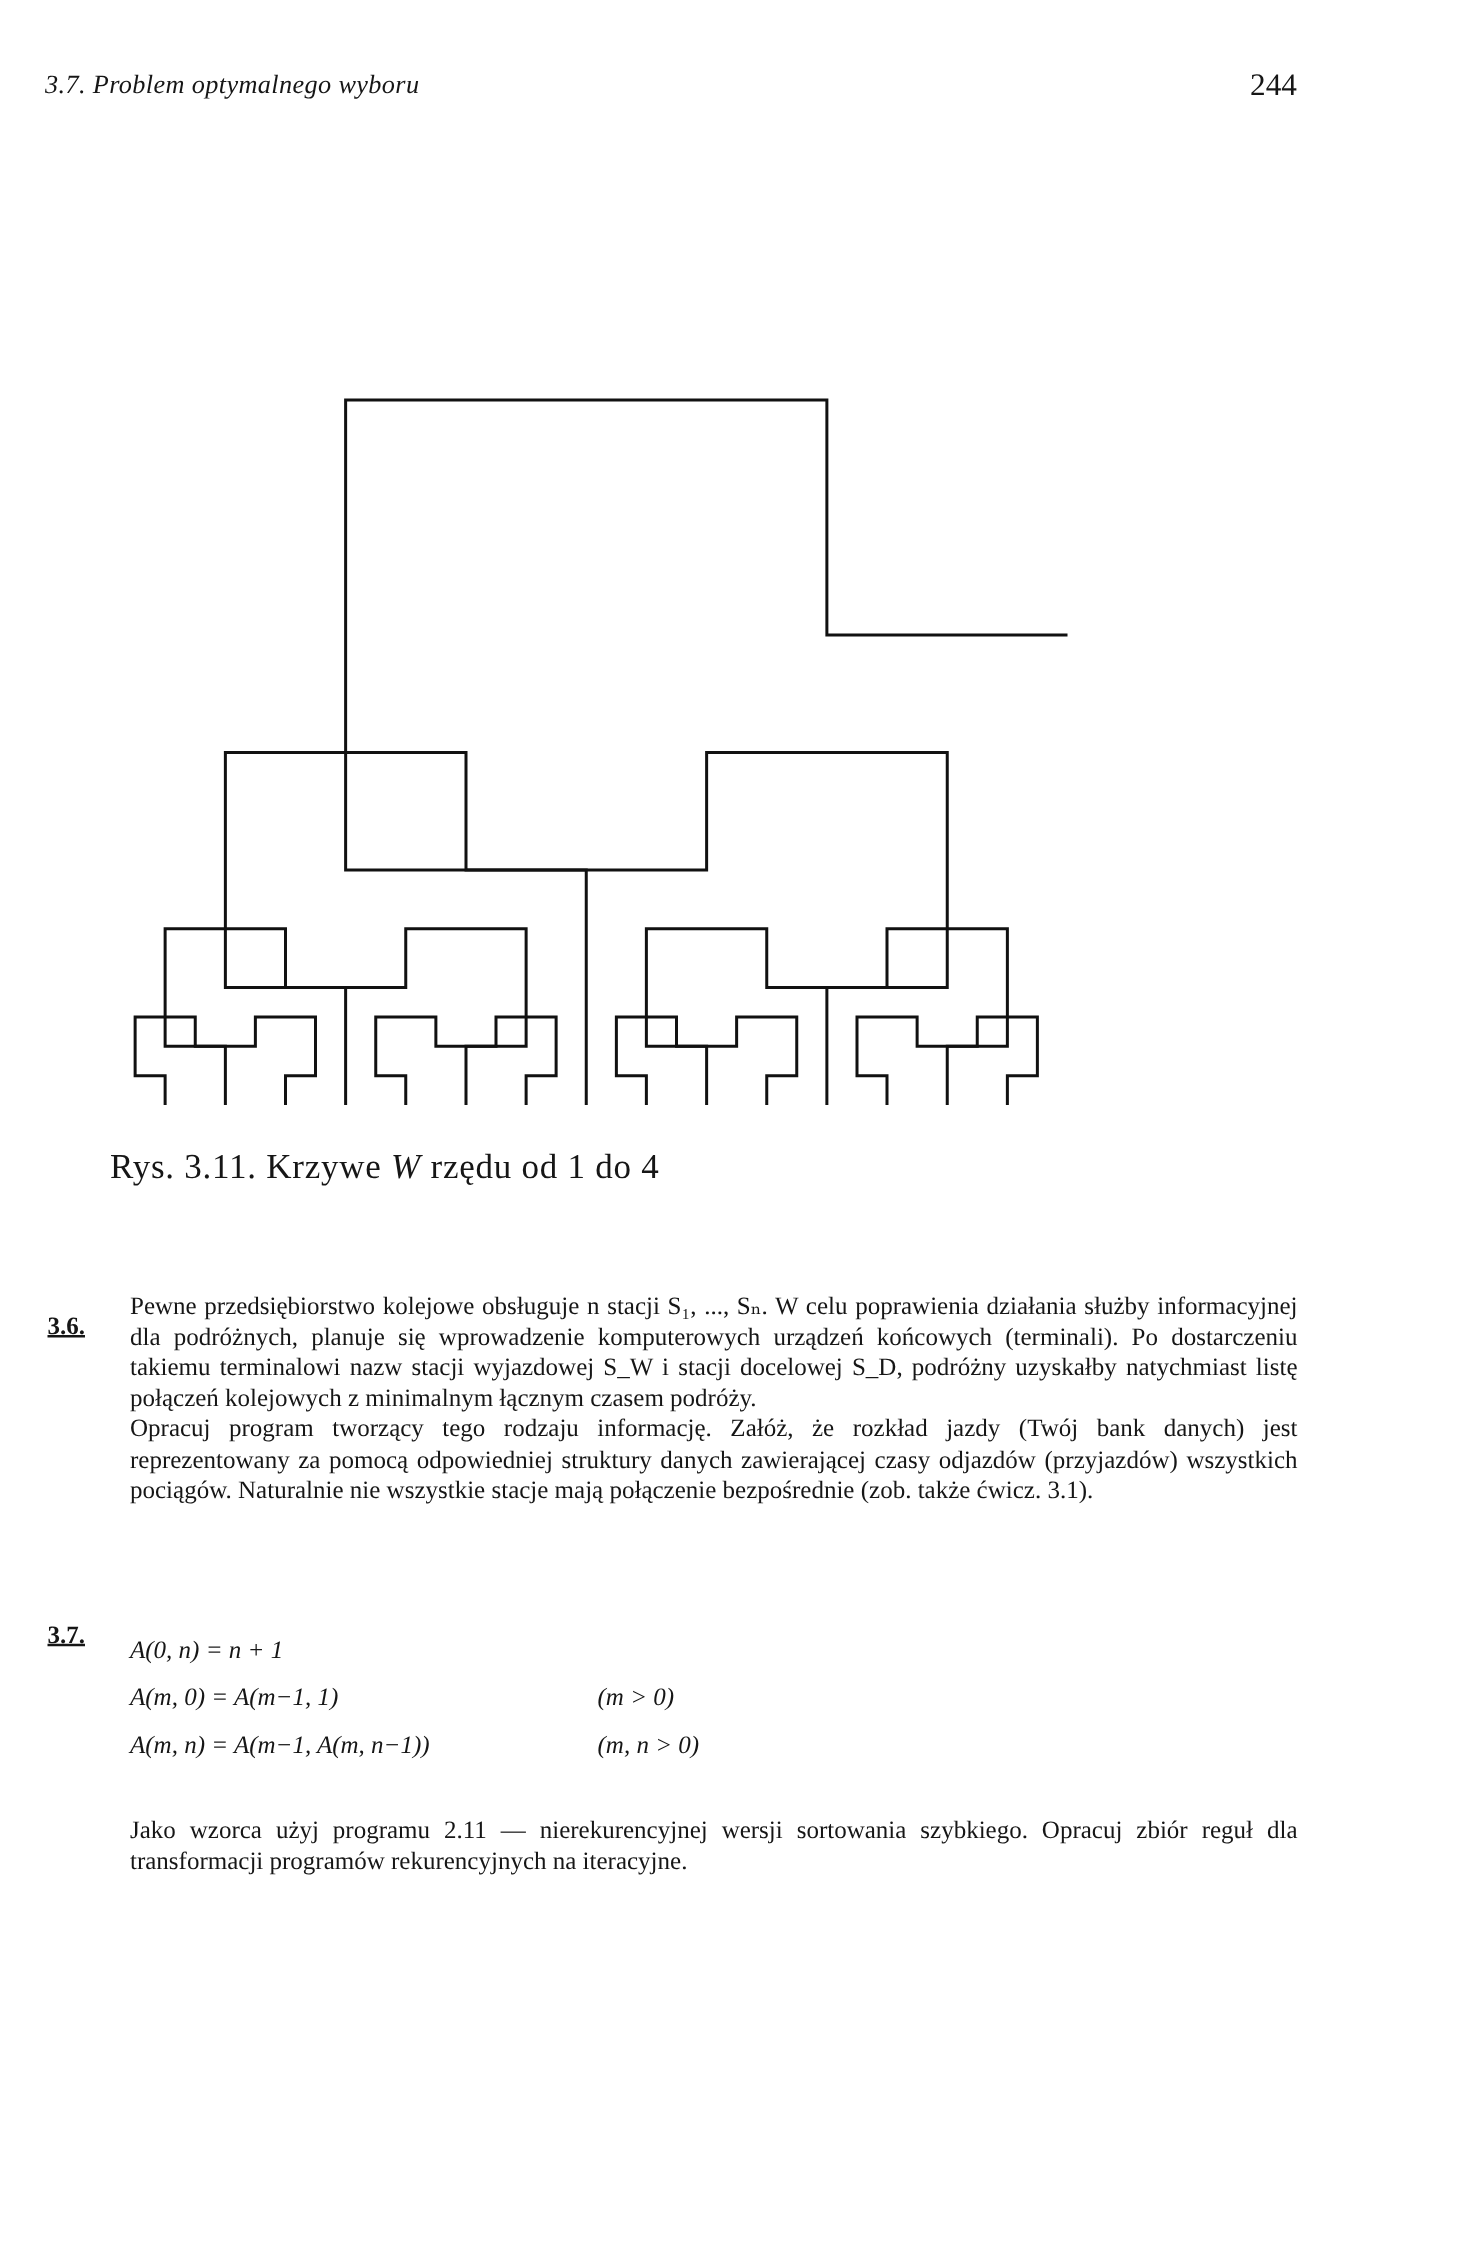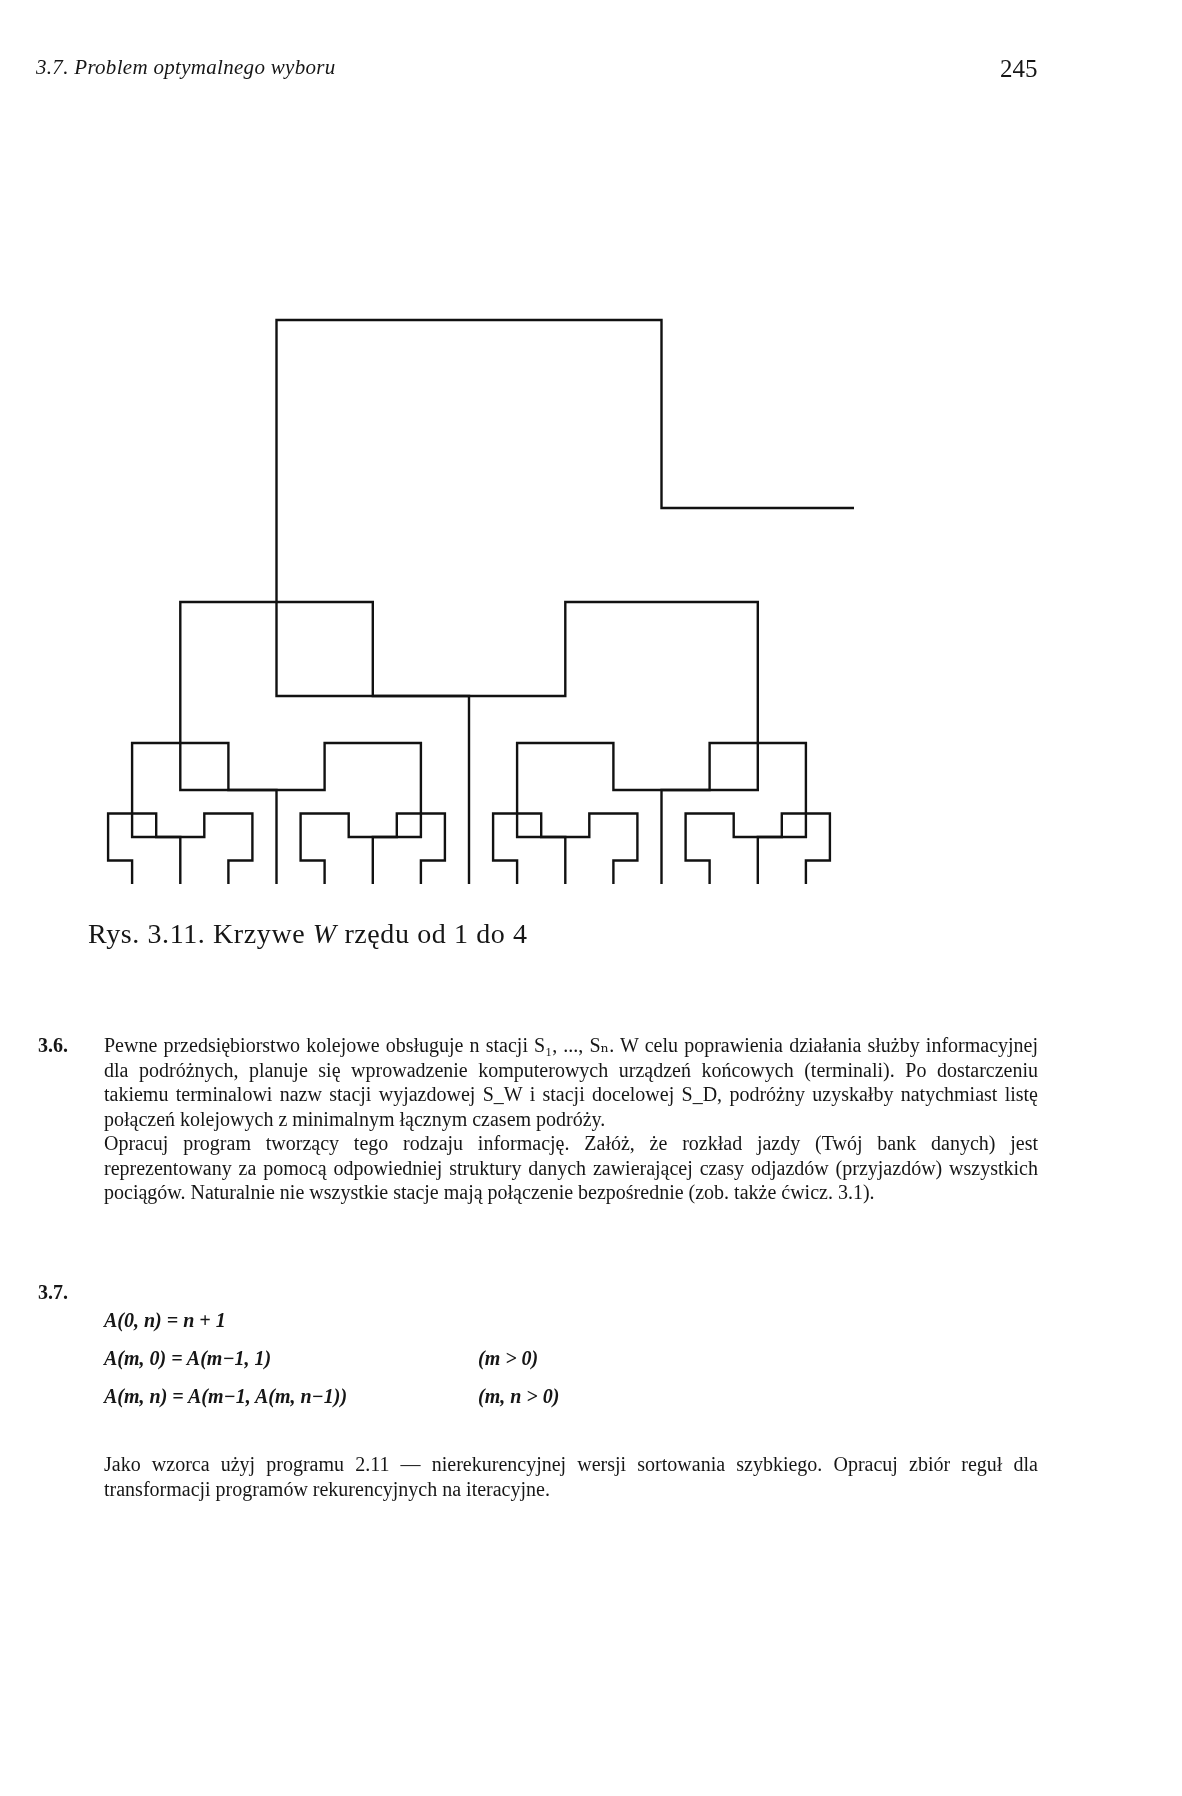--- a/index.html
+++ b/index.html
@@ -16,36 +16,36 @@
   }
   .figure {
     position: absolute; left: 84px; top: 132px; width: 770px; height: 752px;
   }
   .figure svg { width: 100%; height: 100%; display: block; }
   .caption {
     position: absolute; top: 918px; left: 88px; font-size: 28px; letter-spacing: 0.6px;
   }
   .caption i { font-style: italic; }
   .exercise { position: absolute; left: 38px; width: 1000px; font-size: 20px; line-height: 24.5px; }
-  .exercise .num { position: absolute; left: 0; top: 0; font-weight: bold; }
+  .exercise .num { position: absolute; left: 0; top: 16px; font-weight: bold; text-decoration: underline; }
   .exercise .body { margin-left: 66px; text-align: justify; }
   .exercise p { margin: 0; }
   .ex36 { top: 1033px; }
   .ex37 { top: 1280px; }
-  .formulas { margin-top: 28px; font-weight: bold; }
+  .formulas { margin-top: 28px; }
   .formula-row { position: relative; height: 38px; font-style: italic; }
   .formula-row .lhs { position: absolute; left: 0; }
   .formula-row .cond { position: absolute; left: 374px; }
   .after { margin-top: 30px; }
 </style>
 </head>
 <body>
 
 <div class="running-head">3.7. Problem optymalnego wyboru</div>
-<div class="page-number">245</div>
+<div class="page-number">244</div>
 
 <div class="figure">
   <svg id="wsvg" viewBox="0 0 770 752" preserveAspectRatio="none">
       <path d="M385.0 188.0 L577.5 188.0 L577.5 376.0 L962.5 376.0 L962.5 188.0 L1155.0 188.0 L1347.5 188.0 L1347.5 376.0 L1347.5 564.0 L1155.0 564.0 L1155.0 940.0 L1347.5 940.0 L1347.5 1128.0 L1347.5 1316.0 L1155.0 1316.0 L962.5 1316.0 L962.5 1128.0 L577.5 1128.0 L577.5 1316.0 L385.0 1316.0 L192.5 1316.0 L192.5 1128.0 L192.5 940.0 L385.0 940.0 L385.0 564.0 L192.5 564.0 L192.5 376.0 L192.5 188.0 L385.0 188.0 Z" fill="none" stroke="#111111" stroke-width="2.4" stroke-linejoin="miter"></path>
       <path d="M192.5 470.0 L288.8 470.0 L288.8 564.0 L481.3 564.0 L481.3 470.0 L577.5 470.0 L673.8 470.0 L673.8 564.0 L673.8 658.0 L577.5 658.0 L577.5 846.0 L673.8 846.0 L673.8 940.0 L866.3 940.0 L866.3 846.0 L962.5 846.0 L962.5 658.0 L866.3 658.0 L866.3 564.0 L866.3 470.0 L962.5 470.0 L1058.8 470.0 L1058.8 564.0 L1251.3 564.0 L1251.3 470.0 L1347.5 470.0 L1443.8 470.0 L1443.8 564.0 L1443.8 658.0 L1347.5 658.0 L1347.5 846.0 L1443.8 846.0 L1443.8 940.0 L1443.8 1034.0 L1347.5 1034.0 L1251.3 1034.0 L1251.3 940.0 L1058.8 940.0 L1058.8 1034.0 L962.5 1034.0 L962.5 1222.0 L1058.8 1222.0 L1058.8 1316.0 L1251.3 1316.0 L1251.3 1222.0 L1347.5 1222.0 L1443.8 1222.0 L1443.8 1316.0 L1443.8 1410.0 L1347.5 1410.0 L1347.5 1598.0 L1443.8 1598.0 L1443.8 1692.0 L1443.8 1786.0 L1347.5 1786.0 L1251.3 1786.0 L1251.3 1692.0 L1058.8 1692.0 L1058.8 1786.0 L962.5 1786.0 L866.3 1786.0 L866.3 1692.0 L866.3 1598.0 L962.5 1598.0 L962.5 1410.0 L866.3 1410.0 L866.3 1316.0 L673.8 1316.0 L673.8 1410.0 L577.5 1410.0 L577.5 1598.0 L673.8 1598.0 L673.8 1692.0 L673.8 1786.0 L577.5 1786.0 L481.3 1786.0 L481.3 1692.0 L288.8 1692.0 L288.8 1786.0 L192.5 1786.0 L96.3 1786.0 L96.3 1692.0 L96.3 1598.0 L192.5 1598.0 L192.5 1410.0 L96.3 1410.0 L96.3 1316.0 L96.3 1222.0 L192.5 1222.0 L288.8 1222.0 L288.8 1316.0 L481.3 1316.0 L481.3 1222.0 L577.5 1222.0 L577.5 1034.0 L481.3 1034.0 L481.3 940.0 L288.8 940.0 L288.8 1034.0 L192.5 1034.0 L96.3 1034.0 L96.3 940.0 L96.3 846.0 L192.5 846.0 L192.5 658.0 L96.3 658.0 L96.3 564.0 L96.3 470.0 L192.5 470.0 Z" fill="none" stroke="#111111" stroke-width="2.4" stroke-linejoin="miter"></path>
       <path d="M96.3 611.0 L144.4 611.0 L144.4 658.0 L240.6 658.0 L240.6 611.0 L288.8 611.0 L336.9 611.0 L336.9 658.0 L336.9 705.0 L288.8 705.0 L288.8 799.0 L336.9 799.0 L336.9 846.0 L433.1 846.0 L433.1 799.0 L481.3 799.0 L481.3 705.0 L433.1 705.0 L433.1 658.0 L433.1 611.0 L481.3 611.0 L529.4 611.0 L529.4 658.0 L625.6 658.0 L625.6 611.0 L673.8 611.0 L721.9 611.0 L721.9 658.0 L721.9 705.0 L673.8 705.0 L673.8 799.0 L721.9 799.0 L721.9 846.0 L721.9 893.0 L673.8 893.0 L625.6 893.0 L625.6 846.0 L529.4 846.0 L529.4 893.0 L481.3 893.0 L481.3 987.0 L529.4 987.0 L529.4 1034.0 L625.6 1034.0 L625.6 987.0 L673.8 987.0 L721.9 987.0 L721.9 1034.0 L721.9 1081.0 L673.8 1081.0 L673.8 1175.0 L721.9 1175.0 L721.9 1222.0 L818.1 1222.0 L818.1 1175.0 L866.3 1175.0 L866.3 1081.0 L818.1 1081.0 L818.1 1034.0 L818.1 987.0 L866.3 987.0 L914.4 987.0 L914.4 1034.0 L1010.6 1034.0 L1010.6 987.0 L1058.8 987.0 L1058.8 893.0 L1010.6 893.0 L1010.6 846.0 L914.4 846.0 L914.4 893.0 L866.3 893.0 L818.1 893.0 L818.1 846.0 L818.1 799.0 L866.3 799.0 L866.3 705.0 L818.1 705.0 L818.1 658.0 L818.1 611.0 L866.3 611.0 L914.4 611.0 L914.4 658.0 L1010.6 658.0 L1010.6 611.0 L1058.8 611.0 L1106.9 611.0 L1106.9 658.0 L1106.9 705.0 L1058.8 705.0 L1058.8 799.0 L1106.9 799.0 L1106.9 846.0 L1203.1 846.0 L1203.1 799.0 L1251.3 799.0 L1251.3 705.0 L1203.1 705.0 L1203.1 658.0 L1203.1 611.0 L1251.3 611.0 L1299.4 611.0 L1299.4 658.0 L1395.6 658.0 L1395.6 611.0 L1443.8 611.0 L1491.9 611.0 L1491.9 658.0 L1491.9 705.0 L1443.8 705.0 L1443.8 799.0 L1491.9 799.0 L1491.9 846.0 L1491.9 893.0 L1443.8 893.0 L1395.6 893.0 L1395.6 846.0 L1299.4 846.0 L1299.4 893.0 L1251.3 893.0 L1251.3 987.0 L1299.4 987.0 L1299.4 1034.0 L1395.6 1034.0 L1395.6 987.0 L1443.8 987.0 L1491.9 987.0 L1491.9 1034.0 L1491.9 1081.0 L1443.8 1081.0 L1443.8 1175.0 L1491.9 1175.0 L1491.9 1222.0 L1491.9 1269.0 L1443.8 1269.0 L1395.6 1269.0 L1395.6 1222.0 L1299.4 1222.0 L1299.4 1269.0 L1251.3 1269.0 L1203.1 1269.0 L1203.1 1222.0 L1203.1 1175.0 L1251.3 1175.0 L1251.3 1081.0 L1203.1 1081.0 L1203.1 1034.0 L1106.9 1034.0 L1106.9 1081.0 L1058.8 1081.0 L1058.8 1175.0 L1106.9 1175.0 L1106.9 1222.0 L1106.9 1269.0 L1058.8 1269.0 L1010.6 1269.0 L1010.6 1222.0 L914.4 1222.0 L914.4 1269.0 L866.3 1269.0 L866.3 1363.0 L914.4 1363.0 L914.4 1410.0 L1010.6 1410.0 L1010.6 1363.0 L1058.8 1363.0 L1106.9 1363.0 L1106.9 1410.0 L1106.9 1457.0 L1058.8 1457.0 L1058.8 1551.0 L1106.9 1551.0 L1106.9 1598.0 L1203.1 1598.0 L1203.1 1551.0 L1251.3 1551.0 L1251.3 1457.0 L1203.1 1457.0 L1203.1 1410.0 L1203.1 1363.0 L1251.3 1363.0 L1299.4 1363.0 L1299.4 1410.0 L1395.6 1410.0 L1395.6 1363.0 L1443.8 1363.0 L1491.9 1363.0 L1491.9 1410.0 L1491.9 1457.0 L1443.8 1457.0 L1443.8 1551.0 L1491.9 1551.0 L1491.9 1598.0 L1491.9 1645.0 L1443.8 1645.0 L1395.6 1645.0 L1395.6 1598.0 L1299.4 1598.0 L1299.4 1645.0 L1251.3 1645.0 L1251.3 1739.0 L1299.4 1739.0 L1299.4 1786.0 L1395.6 1786.0 L1395.6 1739.0 L1443.8 1739.0 L1491.9 1739.0 L1491.9 1786.0 L1491.9 1833.0 L1443.8 1833.0 L1443.8 1927.0 L1491.9 1927.0 L1491.9 1974.0 L1491.9 2021.0 L1443.8 2021.0 L1395.6 2021.0 L1395.6 1974.0 L1299.4 1974.0 L1299.4 2021.0 L1251.3 2021.0 L1203.1 2021.0 L1203.1 1974.0 L1203.1 1927.0 L1251.3 1927.0 L1251.3 1833.0 L1203.1 1833.0 L1203.1 1786.0 L1106.9 1786.0 L1106.9 1833.0 L1058.8 1833.0 L1058.8 1927.0 L1106.9 1927.0 L1106.9 1974.0 L1106.9 2021.0 L1058.8 2021.0 L1010.6 2021.0 L1010.6 1974.0 L914.4 1974.0 L914.4 2021.0 L866.3 2021.0 L818.1 2021.0 L818.1 1974.0 L818.1 1927.0 L866.3 1927.0 L866.3 1833.0 L818.1 1833.0 L818.1 1786.0 L818.1 1739.0 L866.3 1739.0 L914.4 1739.0 L914.4 1786.0 L1010.6 1786.0 L1010.6 1739.0 L1058.8 1739.0 L1058.8 1645.0 L1010.6 1645.0 L1010.6 1598.0 L914.4 1598.0 L914.4 1645.0 L866.3 1645.0 L818.1 1645.0 L818.1 1598.0 L818.1 1551.0 L866.3 1551.0 L866.3 1457.0 L818.1 1457.0 L818.1 1410.0 L721.9 1410.0 L721.9 1457.0 L673.8 1457.0 L673.8 1551.0 L721.9 1551.0 L721.9 1598.0 L721.9 1645.0 L673.8 1645.0 L625.6 1645.0 L625.6 1598.0 L529.4 1598.0 L529.4 1645.0 L481.3 1645.0 L481.3 1739.0 L529.4 1739.0 L529.4 1786.0 L625.6 1786.0 L625.6 1739.0 L673.8 1739.0 L721.9 1739.0 L721.9 1786.0 L721.9 1833.0 L673.8 1833.0 L673.8 1927.0 L721.9 1927.0 L721.9 1974.0 L721.9 2021.0 L673.8 2021.0 L625.6 2021.0 L625.6 1974.0 L529.4 1974.0 L529.4 2021.0 L481.3 2021.0 L433.1 2021.0 L433.1 1974.0 L433.1 1927.0 L481.3 1927.0 L481.3 1833.0 L433.1 1833.0 L433.1 1786.0 L336.9 1786.0 L336.9 1833.0 L288.8 1833.0 L288.8 1927.0 L336.9 1927.0 L336.9 1974.0 L336.9 2021.0 L288.8 2021.0 L240.6 2021.0 L240.6 1974.0 L144.4 1974.0 L144.4 2021.0 L96.3 2021.0 L48.1 2021.0 L48.1 1974.0 L48.1 1927.0 L96.3 1927.0 L96.3 1833.0 L48.1 1833.0 L48.1 1786.0 L48.1 1739.0 L96.3 1739.0 L144.4 1739.0 L144.4 1786.0 L240.6 1786.0 L240.6 1739.0 L288.8 1739.0 L288.8 1645.0 L240.6 1645.0 L240.6 1598.0 L144.4 1598.0 L144.4 1645.0 L96.3 1645.0 L48.1 1645.0 L48.1 1598.0 L48.1 1551.0 L96.3 1551.0 L96.3 1457.0 L48.1 1457.0 L48.1 1410.0 L48.1 1363.0 L96.3 1363.0 L144.4 1363.0 L144.4 1410.0 L240.6 1410.0 L240.6 1363.0 L288.8 1363.0 L336.9 1363.0 L336.9 1410.0 L336.9 1457.0 L288.8 1457.0 L288.8 1551.0 L336.9 1551.0 L336.9 1598.0 L433.1 1598.0 L433.1 1551.0 L481.3 1551.0 L481.3 1457.0 L433.1 1457.0 L433.1 1410.0 L433.1 1363.0 L481.3 1363.0 L529.4 1363.0 L529.4 1410.0 L625.6 1410.0 L625.6 1363.0 L673.8 1363.0 L673.8 1269.0 L625.6 1269.0 L625.6 1222.0 L529.4 1222.0 L529.4 1269.0 L481.3 1269.0 L433.1 1269.0 L433.1 1222.0 L433.1 1175.0 L481.3 1175.0 L481.3 1081.0 L433.1 1081.0 L433.1 1034.0 L336.9 1034.0 L336.9 1081.0 L288.8 1081.0 L288.8 1175.0 L336.9 1175.0 L336.9 1222.0 L336.9 1269.0 L288.8 1269.0 L240.6 1269.0 L240.6 1222.0 L144.4 1222.0 L144.4 1269.0 L96.3 1269.0 L48.1 1269.0 L48.1 1222.0 L48.1 1175.0 L96.3 1175.0 L96.3 1081.0 L48.1 1081.0 L48.1 1034.0 L48.1 987.0 L96.3 987.0 L144.4 987.0 L144.4 1034.0 L240.6 1034.0 L240.6 987.0 L288.8 987.0 L288.8 893.0 L240.6 893.0 L240.6 846.0 L144.4 846.0 L144.4 893.0 L96.3 893.0 L48.1 893.0 L48.1 846.0 L48.1 799.0 L96.3 799.0 L96.3 705.0 L48.1 705.0 L48.1 658.0 L48.1 611.0 L96.3 611.0 Z" fill="none" stroke="#111111" stroke-width="2.4" stroke-linejoin="miter"></path>
       <path d="M48.1 681.5 L72.2 681.5 L72.2 705.0 L120.3 705.0 L120.3 681.5 L144.4 681.5 L168.4 681.5 L168.4 705.0 L168.4 728.5 L144.4 728.5 L144.4 775.5 L168.4 775.5 L168.4 799.0 L216.6 799.0 L216.6 775.5 L240.6 775.5 L240.6 728.5 L216.6 728.5 L216.6 705.0 L216.6 681.5 L240.6 681.5 L264.7 681.5 L264.7 705.0 L312.8 705.0 L312.8 681.5 L336.9 681.5 L360.9 681.5 L360.9 705.0 L360.9 728.5 L336.9 728.5 L336.9 775.5 L360.9 775.5 L360.9 799.0 L360.9 822.5 L336.9 822.5 L312.8 822.5 L312.8 799.0 L264.7 799.0 L264.7 822.5 L240.6 822.5 L240.6 869.5 L264.7 869.5 L264.7 893.0 L312.8 893.0 L312.8 869.5 L336.9 869.5 L360.9 869.5 L360.9 893.0 L360.9 916.5 L336.9 916.5 L336.9 963.5 L360.9 963.5 L360.9 987.0 L409.1 987.0 L409.1 963.5 L433.1 963.5 L433.1 916.5 L409.1 916.5 L409.1 893.0 L409.1 869.5 L433.1 869.5 L457.2 869.5 L457.2 893.0 L505.3 893.0 L505.3 869.5 L529.4 869.5 L529.4 822.5 L505.3 822.5 L505.3 799.0 L457.2 799.0 L457.2 822.5 L433.1 822.5 L409.1 822.5 L409.1 799.0 L409.1 775.5 L433.1 775.5 L433.1 728.5 L409.1 728.5 L409.1 705.0 L409.1 681.5 L433.1 681.5 L457.2 681.5 L457.2 705.0 L505.3 705.0 L505.3 681.5 L529.4 681.5 L553.4 681.5 L553.4 705.0 L553.4 728.5 L529.4 728.5 L529.4 775.5 L553.4 775.5 L553.4 799.0 L601.6 799.0 L601.6 775.5 L625.6 775.5 L625.6 728.5 L601.6 728.5 L601.6 705.0 L601.6 681.5 L625.6 681.5 L649.7 681.5 L649.7 705.0 L697.8 705.0 L697.8 681.5 L721.9 681.5 L745.9 681.5 L745.9 705.0 L745.9 728.5 L721.9 728.5 L721.9 775.5 L745.9 775.5 L745.9 799.0 L745.9 822.5 L721.9 822.5 L697.8 822.5 L697.8 799.0 L649.7 799.0 L649.7 822.5 L625.6 822.5 L625.6 869.5 L649.7 869.5 L649.7 893.0 L697.8 893.0 L697.8 869.5 L721.9 869.5 L745.9 869.5 L745.9 893.0 L745.9 916.5 L721.9 916.5 L721.9 963.5 L745.9 963.5 L745.9 987.0 L745.9 1010.5 L721.9 1010.5 L697.8 1010.5 L697.8 987.0 L649.7 987.0 L649.7 1010.5 L625.6 1010.5 L601.6 1010.5 L601.6 987.0 L601.6 963.5 L625.6 963.5 L625.6 916.5 L601.6 916.5 L601.6 893.0 L553.4 893.0 L553.4 916.5 L529.4 916.5 L529.4 963.5 L553.4 963.5 L553.4 987.0 L553.4 1010.5 L529.4 1010.5 L505.3 1010.5 L505.3 987.0 L457.2 987.0 L457.2 1010.5 L433.1 1010.5 L433.1 1057.5 L457.2 1057.5 L457.2 1081.0 L505.3 1081.0 L505.3 1057.5 L529.4 1057.5 L553.4 1057.5 L553.4 1081.0 L553.4 1104.5 L529.4 1104.5 L529.4 1151.5 L553.4 1151.5 L553.4 1175.0 L601.6 1175.0 L601.6 1151.5 L625.6 1151.5 L625.6 1104.5 L601.6 1104.5 L601.6 1081.0 L601.6 1057.5 L625.6 1057.5 L649.7 1057.5 L649.7 1081.0 L697.8 1081.0 L697.8 1057.5 L721.9 1057.5 L745.9 1057.5 L745.9 1081.0 L745.9 1104.5 L721.9 1104.5 L721.9 1151.5 L745.9 1151.5 L745.9 1175.0 L745.9 1198.5 L721.9 1198.5 L697.8 1198.5 L697.8 1175.0 L649.7 1175.0 L649.7 1198.5 L625.6 1198.5 L625.6 1245.5 L649.7 1245.5 L649.7 1269.0 L697.8 1269.0 L697.8 1245.5 L721.9 1245.5 L745.9 1245.5 L745.9 1269.0 L745.9 1292.5 L721.9 1292.5 L721.9 1339.5 L745.9 1339.5 L745.9 1363.0 L794.1 1363.0 L794.1 1339.5 L818.1 1339.5 L818.1 1292.5 L794.1 1292.5 L794.1 1269.0 L794.1 1245.5 L818.1 1245.5 L842.2 1245.5 L842.2 1269.0 L890.3 1269.0 L890.3 1245.5 L914.4 1245.5 L914.4 1198.5 L890.3 1198.5 L890.3 1175.0 L842.2 1175.0 L842.2 1198.5 L818.1 1198.5 L794.1 1198.5 L794.1 1175.0 L794.1 1151.5 L818.1 1151.5 L818.1 1104.5 L794.1 1104.5 L794.1 1081.0 L794.1 1057.5 L818.1 1057.5 L842.2 1057.5 L842.2 1081.0 L890.3 1081.0 L890.3 1057.5 L914.4 1057.5 L938.4 1057.5 L938.4 1081.0 L938.4 1104.5 L914.4 1104.5 L914.4 1151.5 L938.4 1151.5 L938.4 1175.0 L986.6 1175.0 L986.6 1151.5 L1010.6 1151.5 L1010.6 1104.5 L986.6 1104.5 L986.6 1081.0 L986.6 1057.5 L1010.6 1057.5 L1034.7 1057.5 L1034.7 1081.0 L1082.8 1081.0 L1082.8 1057.5 L1106.9 1057.5 L1106.9 1010.5 L1082.8 1010.5 L1082.8 987.0 L1034.7 987.0 L1034.7 1010.5 L1010.6 1010.5 L986.6 1010.5 L986.6 987.0 L986.6 963.5 L1010.6 963.5 L1010.6 916.5 L986.6 916.5 L986.6 893.0 L938.4 893.0 L938.4 916.5 L914.4 916.5 L914.4 963.5 L938.4 963.5 L938.4 987.0 L938.4 1010.5 L914.4 1010.5 L890.3 1010.5 L890.3 987.0 L842.2 987.0 L842.2 1010.5 L818.1 1010.5 L794.1 1010.5 L794.1 987.0 L794.1 963.5 L818.1 963.5 L818.1 916.5 L794.1 916.5 L794.1 893.0 L794.1 869.5 L818.1 869.5 L842.2 869.5 L842.2 893.0 L890.3 893.0 L890.3 869.5 L914.4 869.5 L914.4 822.5 L890.3 822.5 L890.3 799.0 L842.2 799.0 L842.2 822.5 L818.1 822.5 L794.1 822.5 L794.1 799.0 L794.1 775.5 L818.1 775.5 L818.1 728.5 L794.1 728.5 L794.1 705.0 L794.1 681.5 L818.1 681.5 L842.2 681.5 L842.2 705.0 L890.3 705.0 L890.3 681.5 L914.4 681.5 L938.4 681.5 L938.4 705.0 L938.4 728.5 L914.4 728.5 L914.4 775.5 L938.4 775.5 L938.4 799.0 L986.6 799.0 L986.6 775.5 L1010.6 775.5 L1010.6 728.5 L986.6 728.5 L986.6 705.0 L986.6 681.5 L1010.6 681.5 L1034.7 681.5 L1034.7 705.0 L1082.8 705.0 L1082.8 681.5 L1106.9 681.5 L1130.9 681.5 L1130.9 705.0 L1130.9 728.5 L1106.9 728.5 L1106.9 775.5 L1130.9 775.5 L1130.9 799.0 L1130.9 822.5 L1106.9 822.5 L1082.8 822.5 L1082.8 799.0 L1034.7 799.0 L1034.7 822.5 L1010.6 822.5 L1010.6 869.5 L1034.7 869.5 L1034.7 893.0 L1082.8 893.0 L1082.8 869.5 L1106.9 869.5 L1130.9 869.5 L1130.9 893.0 L1130.9 916.5 L1106.9 916.5 L1106.9 963.5 L1130.9 963.5 L1130.9 987.0 L1179.1 987.0 L1179.1 963.5 L1203.1 963.5 L1203.1 916.5 L1179.1 916.5 L1179.1 893.0 L1179.1 869.5 L1203.1 869.5 L1227.2 869.5 L1227.2 893.0 L1275.3 893.0 L1275.3 869.5 L1299.4 869.5 L1299.4 822.5 L1275.3 822.5 L1275.3 799.0 L1227.2 799.0 L1227.2 822.5 L1203.1 822.5 L1179.1 822.5 L1179.1 799.0 L1179.1 775.5 L1203.1 775.5 L1203.1 728.5 L1179.1 728.5 L1179.1 705.0 L1179.1 681.5 L1203.1 681.5 L1227.2 681.5 L1227.2 705.0 L1275.3 705.0 L1275.3 681.5 L1299.4 681.5 L1323.4 681.5 L1323.4 705.0 L1323.4 728.5 L1299.4 728.5 L1299.4 775.5 L1323.4 775.5 L1323.4 799.0 L1371.6 799.0 L1371.6 775.5 L1395.6 775.5 L1395.6 728.5 L1371.6 728.5 L1371.6 705.0 L1371.6 681.5 L1395.6 681.5 L1419.7 681.5 L1419.7 705.0 L1467.8 705.0 L1467.8 681.5 L1491.9 681.5 L1515.9 681.5 L1515.9 705.0 L1515.9 728.5 L1491.9 728.5 L1491.9 775.5 L1515.9 775.5 L1515.9 799.0 L1515.9 822.5 L1491.9 822.5 L1467.8 822.5 L1467.8 799.0 L1419.7 799.0 L1419.7 822.5 L1395.6 822.5 L1395.6 869.5 L1419.7 869.5 L1419.7 893.0 L1467.8 893.0 L1467.8 869.5 L1491.9 869.5 L1515.9 869.5 L1515.9 893.0 L1515.9 916.5 L1491.9 916.5 L1491.9 963.5 L1515.9 963.5 L1515.9 987.0 L1515.9 1010.5 L1491.9 1010.5 L1467.8 1010.5 L1467.8 987.0 L1419.7 987.0 L1419.7 1010.5 L1395.6 1010.5 L1371.6 1010.5 L1371.6 987.0 L1371.6 963.5 L1395.6 963.5 L1395.6 916.5 L1371.6 916.5 L1371.6 893.0 L1323.4 893.0 L1323.4 916.5 L1299.4 916.5 L1299.4 963.5 L1323.4 963.5 L1323.4 987.0 L1323.4 1010.5 L1299.4 1010.5 L1275.3 1010.5 L1275.3 987.0 L1227.2 987.0 L1227.2 1010.5 L1203.1 1010.5 L1203.1 1057.5 L1227.2 1057.5 L1227.2 1081.0 L1275.3 1081.0 L1275.3 1057.5 L1299.4 1057.5 L1323.4 1057.5 L1323.4 1081.0 L1323.4 1104.5 L1299.4 1104.5 L1299.4 1151.5 L1323.4 1151.5 L1323.4 1175.0 L1371.6 1175.0 L1371.6 1151.5 L1395.6 1151.5 L1395.6 1104.5 L1371.6 1104.5 L1371.6 1081.0 L1371.6 1057.5 L1395.6 1057.5 L1419.7 1057.5 L1419.7 1081.0 L1467.8 1081.0 L1467.8 1057.5 L1491.9 1057.5 L1515.9 1057.5 L1515.9 1081.0 L1515.9 1104.5 L1491.9 1104.5 L1491.9 1151.5 L1515.9 1151.5 L1515.9 1175.0 L1515.9 1198.5 L1491.9 1198.5 L1467.8 1198.5 L1467.8 1175.0 L1419.7 1175.0 L1419.7 1198.5 L1395.6 1198.5 L1395.6 1245.5 L1419.7 1245.5 L1419.7 1269.0 L1467.8 1269.0 L1467.8 1245.5 L1491.9 1245.5 L1515.9 1245.5 L1515.9 1269.0 L1515.9 1292.5 L1491.9 1292.5 L1491.9 1339.5 L1515.9 1339.5 L1515.9 1363.0 L1515.9 1386.5 L1491.9 1386.5 L1467.8 1386.5 L1467.8 1363.0 L1419.7 1363.0 L1419.7 1386.5 L1395.6 1386.5 L1371.6 1386.5 L1371.6 1363.0 L1371.6 1339.5 L1395.6 1339.5 L1395.6 1292.5 L1371.6 1292.5 L1371.6 1269.0 L1323.4 1269.0 L1323.4 1292.5 L1299.4 1292.5 L1299.4 1339.5 L1323.4 1339.5 L1323.4 1363.0 L1323.4 1386.5 L1299.4 1386.5 L1275.3 1386.5 L1275.3 1363.0 L1227.2 1363.0 L1227.2 1386.5 L1203.1 1386.5 L1179.1 1386.5 L1179.1 1363.0 L1179.1 1339.5 L1203.1 1339.5 L1203.1 1292.5 L1179.1 1292.5 L1179.1 1269.0 L1179.1 1245.5 L1203.1 1245.5 L1227.2 1245.5 L1227.2 1269.0 L1275.3 1269.0 L1275.3 1245.5 L1299.4 1245.5 L1299.4 1198.5 L1275.3 1198.5 L1275.3 1175.0 L1227.2 1175.0 L1227.2 1198.5 L1203.1 1198.5 L1179.1 1198.5 L1179.1 1175.0 L1179.1 1151.5 L1203.1 1151.5 L1203.1 1104.5 L1179.1 1104.5 L1179.1 1081.0 L1130.9 1081.0 L1130.9 1104.5 L1106.9 1104.5 L1106.9 1151.5 L1130.9 1151.5 L1130.9 1175.0 L1130.9 1198.5 L1106.9 1198.5 L1082.8 1198.5 L1082.8 1175.0 L1034.7 1175.0 L1034.7 1198.5 L1010.6 1198.5 L1010.6 1245.5 L1034.7 1245.5 L1034.7 1269.0 L1082.8 1269.0 L1082.8 1245.5 L1106.9 1245.5 L1130.9 1245.5 L1130.9 1269.0 L1130.9 1292.5 L1106.9 1292.5 L1106.9 1339.5 L1130.9 1339.5 L1130.9 1363.0 L1130.9 1386.5 L1106.9 1386.5 L1082.8 1386.5 L1082.8 1363.0 L1034.7 1363.0 L1034.7 1386.5 L1010.6 1386.5 L986.6 1386.5 L986.6 1363.0 L986.6 1339.5 L1010.6 1339.5 L1010.6 1292.5 L986.6 1292.5 L986.6 1269.0 L938.4 1269.0 L938.4 1292.5 L914.4 1292.5 L914.4 1339.5 L938.4 1339.5 L938.4 1363.0 L938.4 1386.5 L914.4 1386.5 L890.3 1386.5 L890.3 1363.0 L842.2 1363.0 L842.2 1386.5 L818.1 1386.5 L818.1 1433.5 L842.2 1433.5 L842.2 1457.0 L890.3 1457.0 L890.3 1433.5 L914.4 1433.5 L938.4 1433.5 L938.4 1457.0 L938.4 1480.5 L914.4 1480.5 L914.4 1527.5 L938.4 1527.5 L938.4 1551.0 L986.6 1551.0 L986.6 1527.5 L1010.6 1527.5 L1010.6 1480.5 L986.6 1480.5 L986.6 1457.0 L986.6 1433.5 L1010.6 1433.5 L1034.7 1433.5 L1034.7 1457.0 L1082.8 1457.0 L1082.8 1433.5 L1106.9 1433.5 L1130.9 1433.5 L1130.9 1457.0 L1130.9 1480.5 L1106.9 1480.5 L1106.9 1527.5 L1130.9 1527.5 L1130.9 1551.0 L1130.9 1574.5 L1106.9 1574.5 L1082.8 1574.5 L1082.8 1551.0 L1034.7 1551.0 L1034.7 1574.5 L1010.6 1574.5 L1010.6 1621.5 L1034.7 1621.5 L1034.7 1645.0 L1082.8 1645.0 L1082.8 1621.5 L1106.9 1621.5 L1130.9 1621.5 L1130.9 1645.0 L1130.9 1668.5 L1106.9 1668.5 L1106.9 1715.5 L1130.9 1715.5 L1130.9 1739.0 L1179.1 1739.0 L1179.1 1715.5 L1203.1 1715.5 L1203.1 1668.5 L1179.1 1668.5 L1179.1 1645.0 L1179.1 1621.5 L1203.1 1621.5 L1227.2 1621.5 L1227.2 1645.0 L1275.3 1645.0 L1275.3 1621.5 L1299.4 1621.5 L1299.4 1574.5 L1275.3 1574.5 L1275.3 1551.0 L1227.2 1551.0 L1227.2 1574.5 L1203.1 1574.5 L1179.1 1574.5 L1179.1 1551.0 L1179.1 1527.5 L1203.1 1527.5 L1203.1 1480.5 L1179.1 1480.5 L1179.1 1457.0 L1179.1 1433.5 L1203.1 1433.5 L1227.2 1433.5 L1227.2 1457.0 L1275.3 1457.0 L1275.3 1433.5 L1299.4 1433.5 L1323.4 1433.5 L1323.4 1457.0 L1323.4 1480.5 L1299.4 1480.5 L1299.4 1527.5 L1323.4 1527.5 L1323.4 1551.0 L1371.6 1551.0 L1371.6 1527.5 L1395.6 1527.5 L1395.6 1480.5 L1371.6 1480.5 L1371.6 1457.0 L1371.6 1433.5 L1395.6 1433.5 L1419.7 1433.5 L1419.7 1457.0 L1467.8 1457.0 L1467.8 1433.5 L1491.9 1433.5 L1515.9 1433.5 L1515.9 1457.0 L1515.9 1480.5 L1491.9 1480.5 L1491.9 1527.5 L1515.9 1527.5 L1515.9 1551.0 L1515.9 1574.5 L1491.9 1574.5 L1467.8 1574.5 L1467.8 1551.0 L1419.7 1551.0 L1419.7 1574.5 L1395.6 1574.5 L1395.6 1621.5 L1419.7 1621.5 L1419.7 1645.0 L1467.8 1645.0 L1467.8 1621.5 L1491.9 1621.5 L1515.9 1621.5 L1515.9 1645.0 L1515.9 1668.5 L1491.9 1668.5 L1491.9 1715.5 L1515.9 1715.5 L1515.9 1739.0 L1515.9 1762.5 L1491.9 1762.5 L1467.8 1762.5 L1467.8 1739.0 L1419.7 1739.0 L1419.7 1762.5 L1395.6 1762.5 L1371.6 1762.5 L1371.6 1739.0 L1371.6 1715.5 L1395.6 1715.5 L1395.6 1668.5 L1371.6 1668.5 L1371.6 1645.0 L1323.4 1645.0 L1323.4 1668.5 L1299.4 1668.5 L1299.4 1715.5 L1323.4 1715.5 L1323.4 1739.0 L1323.4 1762.5 L1299.4 1762.5 L1275.3 1762.5 L1275.3 1739.0 L1227.2 1739.0 L1227.2 1762.5 L1203.1 1762.5 L1203.1 1809.5 L1227.2 1809.5 L1227.2 1833.0 L1275.3 1833.0 L1275.3 1809.5 L1299.4 1809.5 L1323.4 1809.5 L1323.4 1833.0 L1323.4 1856.5 L1299.4 1856.5 L1299.4 1903.5 L1323.4 1903.5 L1323.4 1927.0 L1371.6 1927.0 L1371.6 1903.5 L1395.6 1903.5 L1395.6 1856.5 L1371.6 1856.5 L1371.6 1833.0 L1371.6 1809.5 L1395.6 1809.5 L1419.7 1809.5 L1419.7 1833.0 L1467.8 1833.0 L1467.8 1809.5 L1491.9 1809.5 L1515.9 1809.5 L1515.9 1833.0 L1515.9 1856.5 L1491.9 1856.5 L1491.9 1903.5 L1515.9 1903.5 L1515.9 1927.0 L1515.9 1950.5 L1491.9 1950.5 L1467.8 1950.5 L1467.8 1927.0 L1419.7 1927.0 L1419.7 1950.5 L1395.6 1950.5 L1395.6 1997.5 L1419.7 1997.5 L1419.7 2021.0 L1467.8 2021.0 L1467.8 1997.5 L1491.9 1997.5 L1515.9 1997.5 L1515.9 2021.0 L1515.9 2044.5 L1491.9 2044.5 L1491.9 2091.5 L1515.9 2091.5 L1515.9 2115.0 L1515.9 2138.5 L1491.9 2138.5 L1467.8 2138.5 L1467.8 2115.0 L1419.7 2115.0 L1419.7 2138.5 L1395.6 2138.5 L1371.6 2138.5 L1371.6 2115.0 L1371.6 2091.5 L1395.6 2091.5 L1395.6 2044.5 L1371.6 2044.5 L1371.6 2021.0 L1323.4 2021.0 L1323.4 2044.5 L1299.4 2044.5 L1299.4 2091.5 L1323.4 2091.5 L1323.4 2115.0 L1323.4 2138.5 L1299.4 2138.5 L1275.3 2138.5 L1275.3 2115.0 L1227.2 2115.0 L1227.2 2138.5 L1203.1 2138.5 L1179.1 2138.5 L1179.1 2115.0 L1179.1 2091.5 L1203.1 2091.5 L1203.1 2044.5 L1179.1 2044.5 L1179.1 2021.0 L1179.1 1997.5 L1203.1 1997.5 L1227.2 1997.5 L1227.2 2021.0 L1275.3 2021.0 L1275.3 1997.5 L1299.4 1997.5 L1299.4 1950.5 L1275.3 1950.5 L1275.3 1927.0 L1227.2 1927.0 L1227.2 1950.5 L1203.1 1950.5 L1179.1 1950.5 L1179.1 1927.0 L1179.1 1903.5 L1203.1 1903.5 L1203.1 1856.5 L1179.1 1856.5 L1179.1 1833.0 L1130.9 1833.0 L1130.9 1856.5 L1106.9 1856.5 L1106.9 1903.5 L1130.9 1903.5 L1130.9 1927.0 L1130.9 1950.5 L1106.9 1950.5 L1082.8 1950.5 L1082.8 1927.0 L1034.7 1927.0 L1034.7 1950.5 L1010.6 1950.5 L1010.6 1997.5 L1034.7 1997.5 L1034.7 2021.0 L1082.8 2021.0 L1082.8 1997.5 L1106.9 1997.5 L1130.9 1997.5 L1130.9 2021.0 L1130.9 2044.5 L1106.9 2044.5 L1106.9 2091.5 L1130.9 2091.5 L1130.9 2115.0 L1130.9 2138.5 L1106.9 2138.5 L1082.8 2138.5 L1082.8 2115.0 L1034.7 2115.0 L1034.7 2138.5 L1010.6 2138.5 L986.6 2138.5 L986.6 2115.0 L986.6 2091.5 L1010.6 2091.5 L1010.6 2044.5 L986.6 2044.5 L986.6 2021.0 L938.4 2021.0 L938.4 2044.5 L914.4 2044.5 L914.4 2091.5 L938.4 2091.5 L938.4 2115.0 L938.4 2138.5 L914.4 2138.5 L890.3 2138.5 L890.3 2115.0 L842.2 2115.0 L842.2 2138.5 L818.1 2138.5 L794.1 2138.5 L794.1 2115.0 L794.1 2091.5 L818.1 2091.5 L818.1 2044.5 L794.1 2044.5 L794.1 2021.0 L794.1 1997.5 L818.1 1997.5 L842.2 1997.5 L842.2 2021.0 L890.3 2021.0 L890.3 1997.5 L914.4 1997.5 L914.4 1950.5 L890.3 1950.5 L890.3 1927.0 L842.2 1927.0 L842.2 1950.5 L818.1 1950.5 L794.1 1950.5 L794.1 1927.0 L794.1 1903.5 L818.1 1903.5 L818.1 1856.5 L794.1 1856.5 L794.1 1833.0 L794.1 1809.5 L818.1 1809.5 L842.2 1809.5 L842.2 1833.0 L890.3 1833.0 L890.3 1809.5 L914.4 1809.5 L938.4 1809.5 L938.4 1833.0 L938.4 1856.5 L914.4 1856.5 L914.4 1903.5 L938.4 1903.5 L938.4 1927.0 L986.6 1927.0 L986.6 1903.5 L1010.6 1903.5 L1010.6 1856.5 L986.6 1856.5 L986.6 1833.0 L986.6 1809.5 L1010.6 1809.5 L1034.7 1809.5 L1034.7 1833.0 L1082.8 1833.0 L1082.8 1809.5 L1106.9 1809.5 L1106.9 1762.5 L1082.8 1762.5 L1082.8 1739.0 L1034.7 1739.0 L1034.7 1762.5 L1010.6 1762.5 L986.6 1762.5 L986.6 1739.0 L986.6 1715.5 L1010.6 1715.5 L1010.6 1668.5 L986.6 1668.5 L986.6 1645.0 L938.4 1645.0 L938.4 1668.5 L914.4 1668.5 L914.4 1715.5 L938.4 1715.5 L938.4 1739.0 L938.4 1762.5 L914.4 1762.5 L890.3 1762.5 L890.3 1739.0 L842.2 1739.0 L842.2 1762.5 L818.1 1762.5 L794.1 1762.5 L794.1 1739.0 L794.1 1715.5 L818.1 1715.5 L818.1 1668.5 L794.1 1668.5 L794.1 1645.0 L794.1 1621.5 L818.1 1621.5 L842.2 1621.5 L842.2 1645.0 L890.3 1645.0 L890.3 1621.5 L914.4 1621.5 L914.4 1574.5 L890.3 1574.5 L890.3 1551.0 L842.2 1551.0 L842.2 1574.5 L818.1 1574.5 L794.1 1574.5 L794.1 1551.0 L794.1 1527.5 L818.1 1527.5 L818.1 1480.5 L794.1 1480.5 L794.1 1457.0 L745.9 1457.0 L745.9 1480.5 L721.9 1480.5 L721.9 1527.5 L745.9 1527.5 L745.9 1551.0 L745.9 1574.5 L721.9 1574.5 L697.8 1574.5 L697.8 1551.0 L649.7 1551.0 L649.7 1574.5 L625.6 1574.5 L625.6 1621.5 L649.7 1621.5 L649.7 1645.0 L697.8 1645.0 L697.8 1621.5 L721.9 1621.5 L745.9 1621.5 L745.9 1645.0 L745.9 1668.5 L721.9 1668.5 L721.9 1715.5 L745.9 1715.5 L745.9 1739.0 L745.9 1762.5 L721.9 1762.5 L697.8 1762.5 L697.8 1739.0 L649.7 1739.0 L649.7 1762.5 L625.6 1762.5 L601.6 1762.5 L601.6 1739.0 L601.6 1715.5 L625.6 1715.5 L625.6 1668.5 L601.6 1668.5 L601.6 1645.0 L553.4 1645.0 L553.4 1668.5 L529.4 1668.5 L529.4 1715.5 L553.4 1715.5 L553.4 1739.0 L553.4 1762.5 L529.4 1762.5 L505.3 1762.5 L505.3 1739.0 L457.2 1739.0 L457.2 1762.5 L433.1 1762.5 L433.1 1809.5 L457.2 1809.5 L457.2 1833.0 L505.3 1833.0 L505.3 1809.5 L529.4 1809.5 L553.4 1809.5 L553.4 1833.0 L553.4 1856.5 L529.4 1856.5 L529.4 1903.5 L553.4 1903.5 L553.4 1927.0 L601.6 1927.0 L601.6 1903.5 L625.6 1903.5 L625.6 1856.5 L601.6 1856.5 L601.6 1833.0 L601.6 1809.5 L625.6 1809.5 L649.7 1809.5 L649.7 1833.0 L697.8 1833.0 L697.8 1809.5 L721.9 1809.5 L745.9 1809.5 L745.9 1833.0 L745.9 1856.5 L721.9 1856.5 L721.9 1903.5 L745.9 1903.5 L745.9 1927.0 L745.9 1950.5 L721.9 1950.5 L697.8 1950.5 L697.8 1927.0 L649.7 1927.0 L649.7 1950.5 L625.6 1950.5 L625.6 1997.5 L649.7 1997.5 L649.7 2021.0 L697.8 2021.0 L697.8 1997.5 L721.9 1997.5 L745.9 1997.5 L745.9 2021.0 L745.9 2044.5 L721.9 2044.5 L721.9 2091.5 L745.9 2091.5 L745.9 2115.0 L745.9 2138.5 L721.9 2138.5 L697.8 2138.5 L697.8 2115.0 L649.7 2115.0 L649.7 2138.5 L625.6 2138.5 L601.6 2138.5 L601.6 2115.0 L601.6 2091.5 L625.6 2091.5 L625.6 2044.5 L601.6 2044.5 L601.6 2021.0 L553.4 2021.0 L553.4 2044.5 L529.4 2044.5 L529.4 2091.5 L553.4 2091.5 L553.4 2115.0 L553.4 2138.5 L529.4 2138.5 L505.3 2138.5 L505.3 2115.0 L457.2 2115.0 L457.2 2138.5 L433.1 2138.5 L409.1 2138.5 L409.1 2115.0 L409.1 2091.5 L433.1 2091.5 L433.1 2044.5 L409.1 2044.5 L409.1 2021.0 L409.1 1997.5 L433.1 1997.5 L457.2 1997.5 L457.2 2021.0 L505.3 2021.0 L505.3 1997.5 L529.4 1997.5 L529.4 1950.5 L505.3 1950.5 L505.3 1927.0 L457.2 1927.0 L457.2 1950.5 L433.1 1950.5 L409.1 1950.5 L409.1 1927.0 L409.1 1903.5 L433.1 1903.5 L433.1 1856.5 L409.1 1856.5 L409.1 1833.0 L360.9 1833.0 L360.9 1856.5 L336.9 1856.5 L336.9 1903.5 L360.9 1903.5 L360.9 1927.0 L360.9 1950.5 L336.9 1950.5 L312.8 1950.5 L312.8 1927.0 L264.7 1927.0 L264.7 1950.5 L240.6 1950.5 L240.6 1997.5 L264.7 1997.5 L264.7 2021.0 L312.8 2021.0 L312.8 1997.5 L336.9 1997.5 L360.9 1997.5 L360.9 2021.0 L360.9 2044.5 L336.9 2044.5 L336.9 2091.5 L360.9 2091.5 L360.9 2115.0 L360.9 2138.5 L336.9 2138.5 L312.8 2138.5 L312.8 2115.0 L264.7 2115.0 L264.7 2138.5 L240.6 2138.5 L216.6 2138.5 L216.6 2115.0 L216.6 2091.5 L240.6 2091.5 L240.6 2044.5 L216.6 2044.5 L216.6 2021.0 L168.4 2021.0 L168.4 2044.5 L144.4 2044.5 L144.4 2091.5 L168.4 2091.5 L168.4 2115.0 L168.4 2138.5 L144.4 2138.5 L120.3 2138.5 L120.3 2115.0 L72.2 2115.0 L72.2 2138.5 L48.1 2138.5 L24.1 2138.5 L24.1 2115.0 L24.1 2091.5 L48.1 2091.5 L48.1 2044.5 L24.1 2044.5 L24.1 2021.0 L24.1 1997.5 L48.1 1997.5 L72.2 1997.5 L72.2 2021.0 L120.3 2021.0 L120.3 1997.5 L144.4 1997.5 L144.4 1950.5 L120.3 1950.5 L120.3 1927.0 L72.2 1927.0 L72.2 1950.5 L48.1 1950.5 L24.1 1950.5 L24.1 1927.0 L24.1 1903.5 L48.1 1903.5 L48.1 1856.5 L24.1 1856.5 L24.1 1833.0 L24.1 1809.5 L48.1 1809.5 L72.2 1809.5 L72.2 1833.0 L120.3 1833.0 L120.3 1809.5 L144.4 1809.5 L168.4 1809.5 L168.4 1833.0 L168.4 1856.5 L144.4 1856.5 L144.4 1903.5 L168.4 1903.5 L168.4 1927.0 L216.6 1927.0 L216.6 1903.5 L240.6 1903.5 L240.6 1856.5 L216.6 1856.5 L216.6 1833.0 L216.6 1809.5 L240.6 1809.5 L264.7 1809.5 L264.7 1833.0 L312.8 1833.0 L312.8 1809.5 L336.9 1809.5 L336.9 1762.5 L312.8 1762.5 L312.8 1739.0 L264.7 1739.0 L264.7 1762.5 L240.6 1762.5 L216.6 1762.5 L216.6 1739.0 L216.6 1715.5 L240.6 1715.5 L240.6 1668.5 L216.6 1668.5 L216.6 1645.0 L168.4 1645.0 L168.4 1668.5 L144.4 1668.5 L144.4 1715.5 L168.4 1715.5 L168.4 1739.0 L168.4 1762.5 L144.4 1762.5 L120.3 1762.5 L120.3 1739.0 L72.2 1739.0 L72.2 1762.5 L48.1 1762.5 L24.1 1762.5 L24.1 1739.0 L24.1 1715.5 L48.1 1715.5 L48.1 1668.5 L24.1 1668.5 L24.1 1645.0 L24.1 1621.5 L48.1 1621.5 L72.2 1621.5 L72.2 1645.0 L120.3 1645.0 L120.3 1621.5 L144.4 1621.5 L144.4 1574.5 L120.3 1574.5 L120.3 1551.0 L72.2 1551.0 L72.2 1574.5 L48.1 1574.5 L24.1 1574.5 L24.1 1551.0 L24.1 1527.5 L48.1 1527.5 L48.1 1480.5 L24.1 1480.5 L24.1 1457.0 L24.1 1433.5 L48.1 1433.5 L72.2 1433.5 L72.2 1457.0 L120.3 1457.0 L120.3 1433.5 L144.4 1433.5 L168.4 1433.5 L168.4 1457.0 L168.4 1480.5 L144.4 1480.5 L144.4 1527.5 L168.4 1527.5 L168.4 1551.0 L216.6 1551.0 L216.6 1527.5 L240.6 1527.5 L240.6 1480.5 L216.6 1480.5 L216.6 1457.0 L216.6 1433.5 L240.6 1433.5 L264.7 1433.5 L264.7 1457.0 L312.8 1457.0 L312.8 1433.5 L336.9 1433.5 L360.9 1433.5 L360.9 1457.0 L360.9 1480.5 L336.9 1480.5 L336.9 1527.5 L360.9 1527.5 L360.9 1551.0 L360.9 1574.5 L336.9 1574.5 L312.8 1574.5 L312.8 1551.0 L264.7 1551.0 L264.7 1574.5 L240.6 1574.5 L240.6 1621.5 L264.7 1621.5 L264.7 1645.0 L312.8 1645.0 L312.8 1621.5 L336.9 1621.5 L360.9 1621.5 L360.9 1645.0 L360.9 1668.5 L336.9 1668.5 L336.9 1715.5 L360.9 1715.5 L360.9 1739.0 L409.1 1739.0 L409.1 1715.5 L433.1 1715.5 L433.1 1668.5 L409.1 1668.5 L409.1 1645.0 L409.1 1621.5 L433.1 1621.5 L457.2 1621.5 L457.2 1645.0 L505.3 1645.0 L505.3 1621.5 L529.4 1621.5 L529.4 1574.5 L505.3 1574.5 L505.3 1551.0 L457.2 1551.0 L457.2 1574.5 L433.1 1574.5 L409.1 1574.5 L409.1 1551.0 L409.1 1527.5 L433.1 1527.5 L433.1 1480.5 L409.1 1480.5 L409.1 1457.0 L409.1 1433.5 L433.1 1433.5 L457.2 1433.5 L457.2 1457.0 L505.3 1457.0 L505.3 1433.5 L529.4 1433.5 L553.4 1433.5 L553.4 1457.0 L553.4 1480.5 L529.4 1480.5 L529.4 1527.5 L553.4 1527.5 L553.4 1551.0 L601.6 1551.0 L601.6 1527.5 L625.6 1527.5 L625.6 1480.5 L601.6 1480.5 L601.6 1457.0 L601.6 1433.5 L625.6 1433.5 L649.7 1433.5 L649.7 1457.0 L697.8 1457.0 L697.8 1433.5 L721.9 1433.5 L721.9 1386.5 L697.8 1386.5 L697.8 1363.0 L649.7 1363.0 L649.7 1386.5 L625.6 1386.5 L601.6 1386.5 L601.6 1363.0 L601.6 1339.5 L625.6 1339.5 L625.6 1292.5 L601.6 1292.5 L601.6 1269.0 L553.4 1269.0 L553.4 1292.5 L529.4 1292.5 L529.4 1339.5 L553.4 1339.5 L553.4 1363.0 L553.4 1386.5 L529.4 1386.5 L505.3 1386.5 L505.3 1363.0 L457.2 1363.0 L457.2 1386.5 L433.1 1386.5 L409.1 1386.5 L409.1 1363.0 L409.1 1339.5 L433.1 1339.5 L433.1 1292.5 L409.1 1292.5 L409.1 1269.0 L409.1 1245.5 L433.1 1245.5 L457.2 1245.5 L457.2 1269.0 L505.3 1269.0 L505.3 1245.5 L529.4 1245.5 L529.4 1198.5 L505.3 1198.5 L505.3 1175.0 L457.2 1175.0 L457.2 1198.5 L433.1 1198.5 L409.1 1198.5 L409.1 1175.0 L409.1 1151.5 L433.1 1151.5 L433.1 1104.5 L409.1 1104.5 L409.1 1081.0 L360.9 1081.0 L360.9 1104.5 L336.9 1104.5 L336.9 1151.5 L360.9 1151.5 L360.9 1175.0 L360.9 1198.5 L336.9 1198.5 L312.8 1198.5 L312.8 1175.0 L264.7 1175.0 L264.7 1198.5 L240.6 1198.5 L240.6 1245.5 L264.7 1245.5 L264.7 1269.0 L312.8 1269.0 L312.8 1245.5 L336.9 1245.5 L360.9 1245.5 L360.9 1269.0 L360.9 1292.5 L336.9 1292.5 L336.9 1339.5 L360.9 1339.5 L360.9 1363.0 L360.9 1386.5 L336.9 1386.5 L312.8 1386.5 L312.8 1363.0 L264.7 1363.0 L264.7 1386.5 L240.6 1386.5 L216.6 1386.5 L216.6 1363.0 L216.6 1339.5 L240.6 1339.5 L240.6 1292.5 L216.6 1292.5 L216.6 1269.0 L168.4 1269.0 L168.4 1292.5 L144.4 1292.5 L144.4 1339.5 L168.4 1339.5 L168.4 1363.0 L168.4 1386.5 L144.4 1386.5 L120.3 1386.5 L120.3 1363.0 L72.2 1363.0 L72.2 1386.5 L48.1 1386.5 L24.1 1386.5 L24.1 1363.0 L24.1 1339.5 L48.1 1339.5 L48.1 1292.5 L24.1 1292.5 L24.1 1269.0 L24.1 1245.5 L48.1 1245.5 L72.2 1245.5 L72.2 1269.0 L120.3 1269.0 L120.3 1245.5 L144.4 1245.5 L144.4 1198.5 L120.3 1198.5 L120.3 1175.0 L72.2 1175.0 L72.2 1198.5 L48.1 1198.5 L24.1 1198.5 L24.1 1175.0 L24.1 1151.5 L48.1 1151.5 L48.1 1104.5 L24.1 1104.5 L24.1 1081.0 L24.1 1057.5 L48.1 1057.5 L72.2 1057.5 L72.2 1081.0 L120.3 1081.0 L120.3 1057.5 L144.4 1057.5 L168.4 1057.5 L168.4 1081.0 L168.4 1104.5 L144.4 1104.5 L144.4 1151.5 L168.4 1151.5 L168.4 1175.0 L216.6 1175.0 L216.6 1151.5 L240.6 1151.5 L240.6 1104.5 L216.6 1104.5 L216.6 1081.0 L216.6 1057.5 L240.6 1057.5 L264.7 1057.5 L264.7 1081.0 L312.8 1081.0 L312.8 1057.5 L336.9 1057.5 L336.9 1010.5 L312.8 1010.5 L312.8 987.0 L264.7 987.0 L264.7 1010.5 L240.6 1010.5 L216.6 1010.5 L216.6 987.0 L216.6 963.5 L240.6 963.5 L240.6 916.5 L216.6 916.5 L216.6 893.0 L168.4 893.0 L168.4 916.5 L144.4 916.5 L144.4 963.5 L168.4 963.5 L168.4 987.0 L168.4 1010.5 L144.4 1010.5 L120.3 1010.5 L120.3 987.0 L72.2 987.0 L72.2 1010.5 L48.1 1010.5 L24.1 1010.5 L24.1 987.0 L24.1 963.5 L48.1 963.5 L48.1 916.5 L24.1 916.5 L24.1 893.0 L24.1 869.5 L48.1 869.5 L72.2 869.5 L72.2 893.0 L120.3 893.0 L120.3 869.5 L144.4 869.5 L144.4 822.5 L120.3 822.5 L120.3 799.0 L72.2 799.0 L72.2 822.5 L48.1 822.5 L24.1 822.5 L24.1 799.0 L24.1 775.5 L48.1 775.5 L48.1 728.5 L24.1 728.5 L24.1 705.0 L24.1 681.5 L48.1 681.5 Z" fill="none" stroke="#111111" stroke-width="2.4" stroke-linejoin="miter"></path>
     </svg>
 </div>
 

